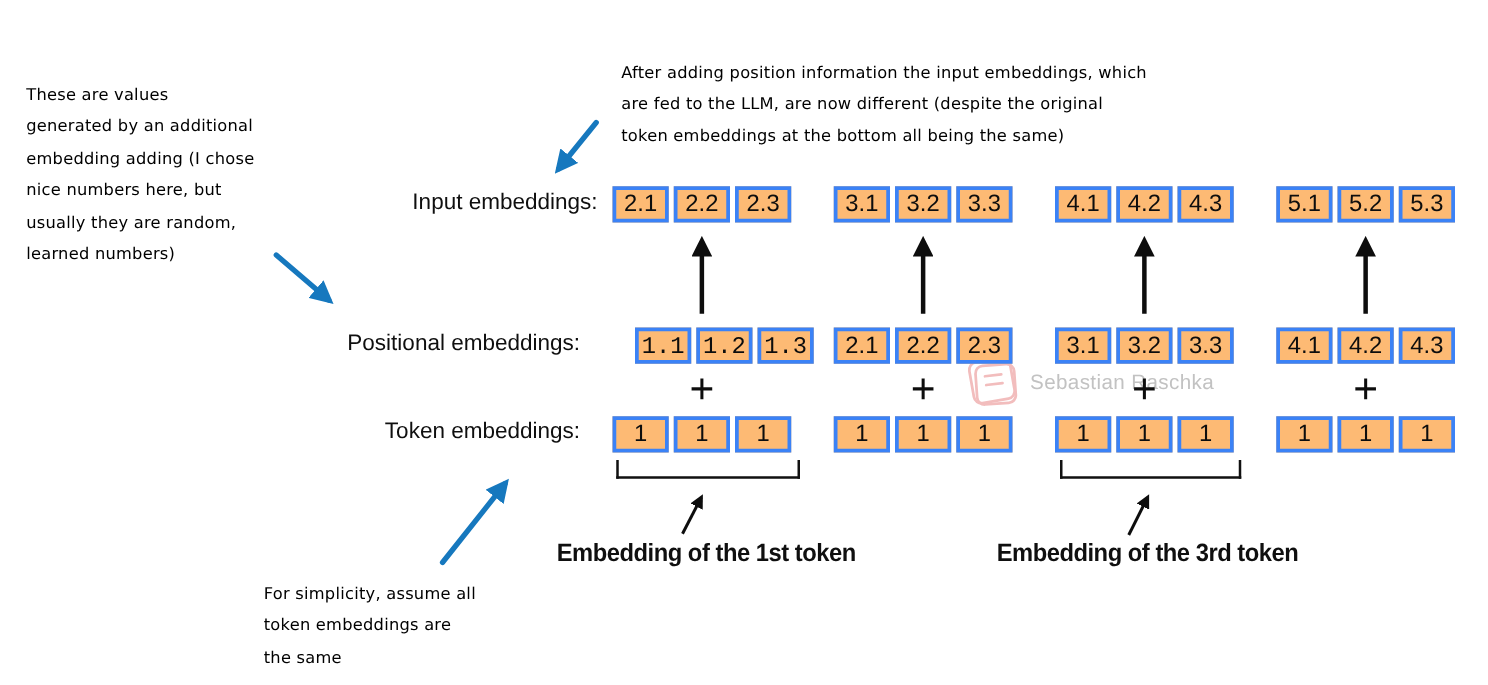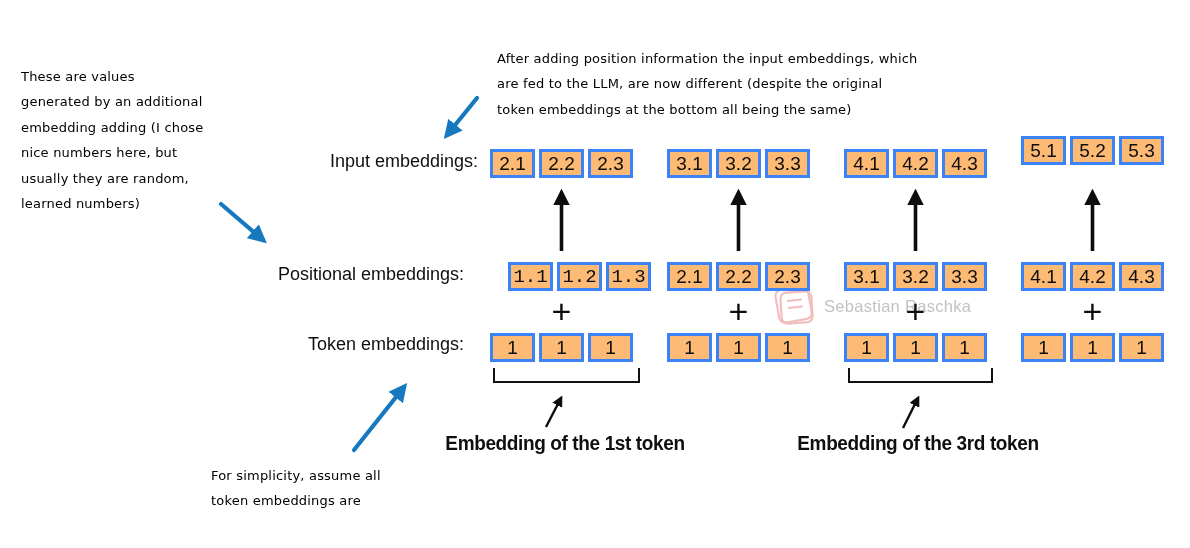--- a/index.html
+++ b/index.html
@@ -153,20 +153,21 @@
 
   <div class="note note-top">
     <div>After adding position information the input embeddings, which</div>
     <div>are fed to the LLM, are now different (despite the original</div>
     <div>token embeddings at the bottom all being the same)</div>
   </div>
 
   <div class="note note-bottom">
     <div>For simplicity, assume all</div>
     <div>token embeddings are</div>
+    <div>the same</div>
   </div>
 
   <div class="row-label label-input">Input embeddings:</div>
   <div class="row-label label-positional">Positional embeddings:</div>
   <div class="row-label label-token">Token embeddings:</div>
 
   <div id="embedding-grid">
       <div class="cell-group" style="left: 490px; top: 149px;">
         <div class="cell">2.1</div>
         <div class="cell">2.2</div>
@@ -175,21 +176,21 @@
       <div class="cell-group" style="left: 667px; top: 149px;">
         <div class="cell">3.1</div>
         <div class="cell">3.2</div>
         <div class="cell">3.3</div>
       </div>
       <div class="cell-group" style="left: 844px; top: 149px;">
         <div class="cell">4.1</div>
         <div class="cell">4.2</div>
         <div class="cell">4.3</div>
       </div>
-      <div class="cell-group" style="left: 1021px; top: 136px;">
+      <div class="cell-group" style="left: 1021px; top: 149px;">
         <div class="cell">5.1</div>
         <div class="cell">5.2</div>
         <div class="cell">5.3</div>
       </div>
       <div class="cell-group" style="left: 508px; top: 262px; font-family: Liberation Mono, monospace;">
         <div class="cell">1.1</div>
         <div class="cell">1.2</div>
         <div class="cell">1.3</div>
       </div>
       <div class="cell-group" style="left: 667px; top: 262px;">

